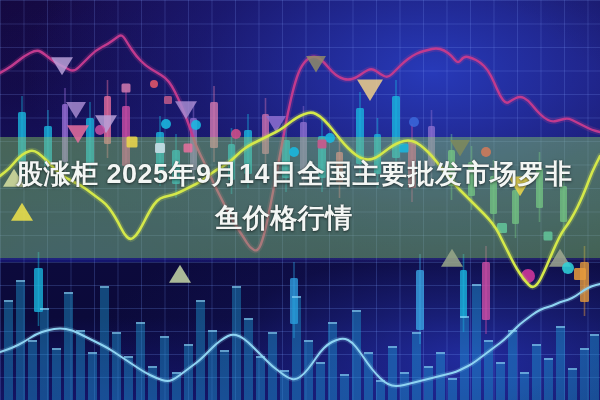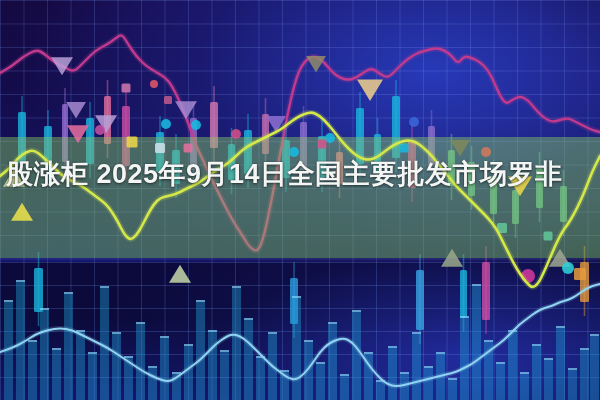--- a/index.html
+++ b/index.html
@@ -58,21 +58,21 @@
     opacity: 0.62;
   }
   #green-band-tint {
     top: 137px;
     height: 121px;
     background: rgba(74,126,48,0.32);
   }
   svg.layer { overflow: visible; }
   #title-wrap {
     position: absolute;
-    left: 6px;
+    left: 16px;
     top: 152px;
     width: 536px;
     text-align: center;
     z-index: 40;
   }
   .title-line {
     display: block;
     color: #f3f6f4;
     font-size: 27px;
     font-weight: bold;
@@ -316,16 +316,17 @@
       <rect x="497" y="223" width="10" height="10" rx="1.5" fill="#63c79a" opacity="0.85"></rect>
       <rect x="543.5" y="231.5" width="9" height="9" rx="1.5" fill="#63c79a" opacity="0.85"></rect>
     </svg>
   <svg class="layer" id="svg-ma" viewBox="0 0 600 400">
       <path d="M 0 176 Q 0 176 5 172 Q 10 168 14 163 Q 18 158 22 155 Q 26 152 30 151 Q 34 150 38 153 Q 42 156 46 160 Q 50 164 54 168 Q 58 172 62 175 Q 66 178 70 180 Q 74 182 78 184 Q 82 186 86 189 Q 90 192 94 195 Q 98 198 102 201 Q 106 204 109 208 Q 112 212 115 217 Q 118 222 121 228 Q 124 234 127 237 Q 130 240 133 238 Q 136 236 139 231 Q 142 226 145 220 Q 148 214 151 209 Q 154 204 157 201 Q 160 198 164 197 Q 168 196 172 195 Q 176 194 180 192 Q 184 190 188 188 Q 192 186 196 184 Q 200 182 204 179 Q 208 176 212 173 Q 216 170 220 168 Q 224 166 228 163 Q 232 160 236 156 Q 240 152 244 149 Q 248 146 252 144 Q 256 142 260 140 Q 264 138 268 136 Q 272 134 276 132 Q 280 130 284 127 Q 288 124 292 121 Q 296 118 300 116 Q 304 114 308 113 Q 312 112 316 114 Q 320 116 324 120 Q 328 124 332 129 Q 336 134 340 139 Q 344 144 348 148 Q 352 152 356 155 Q 360 158 364 159 Q 368 160 372 159 Q 376 158 380 155 Q 384 152 388 149 Q 392 146 396 144 Q 400 142 404 141 Q 408 140 412 141 Q 416 142 420 145 Q 424 148 428 152 Q 432 156 436 161 Q 440 166 444 171 Q 448 176 452 181 Q 456 186 460 190 Q 464 194 468 198 Q 472 202 476 206 Q 480 210 484 214 Q 488 218 492 223 Q 496 228 499 234 Q 502 240 505 246 Q 508 252 511 258 Q 514 264 517 269 Q 520 274 523 278 Q 526 282 529 285 Q 532 288 535 286 Q 538 284 541 278 Q 544 272 547 265 Q 550 258 553 251 Q 556 244 559 238 Q 562 232 565 228 Q 568 224 571 219 Q 574 214 577 208 Q 580 202 583 195 Q 586 188 589 180 Q 592 172 596 164 L 600 156" fill="none" stroke="#d4e84a" stroke-width="6" opacity="0.2" stroke-linecap="round" stroke-linejoin="round"></path>
       <path d="M 0 176 Q 0 176 5 172 Q 10 168 14 163 Q 18 158 22 155 Q 26 152 30 151 Q 34 150 38 153 Q 42 156 46 160 Q 50 164 54 168 Q 58 172 62 175 Q 66 178 70 180 Q 74 182 78 184 Q 82 186 86 189 Q 90 192 94 195 Q 98 198 102 201 Q 106 204 109 208 Q 112 212 115 217 Q 118 222 121 228 Q 124 234 127 237 Q 130 240 133 238 Q 136 236 139 231 Q 142 226 145 220 Q 148 214 151 209 Q 154 204 157 201 Q 160 198 164 197 Q 168 196 172 195 Q 176 194 180 192 Q 184 190 188 188 Q 192 186 196 184 Q 200 182 204 179 Q 208 176 212 173 Q 216 170 220 168 Q 224 166 228 163 Q 232 160 236 156 Q 240 152 244 149 Q 248 146 252 144 Q 256 142 260 140 Q 264 138 268 136 Q 272 134 276 132 Q 280 130 284 127 Q 288 124 292 121 Q 296 118 300 116 Q 304 114 308 113 Q 312 112 316 114 Q 320 116 324 120 Q 328 124 332 129 Q 336 134 340 139 Q 344 144 348 148 Q 352 152 356 155 Q 360 158 364 159 Q 368 160 372 159 Q 376 158 380 155 Q 384 152 388 149 Q 392 146 396 144 Q 400 142 404 141 Q 408 140 412 141 Q 416 142 420 145 Q 424 148 428 152 Q 432 156 436 161 Q 440 166 444 171 Q 448 176 452 181 Q 456 186 460 190 Q 464 194 468 198 Q 472 202 476 206 Q 480 210 484 214 Q 488 218 492 223 Q 496 228 499 234 Q 502 240 505 246 Q 508 252 511 258 Q 514 264 517 269 Q 520 274 523 278 Q 526 282 529 285 Q 532 288 535 286 Q 538 284 541 278 Q 544 272 547 265 Q 550 258 553 251 Q 556 244 559 238 Q 562 232 565 228 Q 568 224 571 219 Q 574 214 577 208 Q 580 202 583 195 Q 586 188 589 180 Q 592 172 596 164 L 600 156" fill="none" stroke="#d4e84a" stroke-width="2.6" stroke-linecap="round" stroke-linejoin="round"></path>
     </svg>
 
   <div id="title-wrap">
     <span class="title-line">股涨柜 2025年9月14日全国主要批发市场罗非</span>
+    <span class="title-line">鱼价格行情</span>
   </div>
 
   <div class="layer" id="vignette"></div>
 </div>
 
 </body></html>

